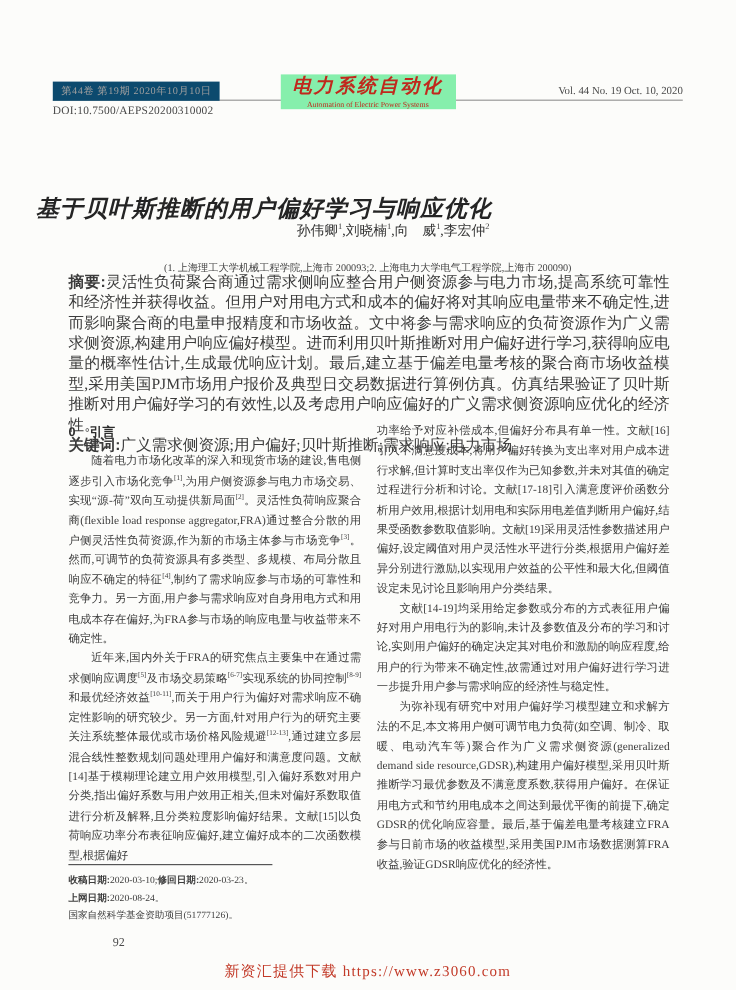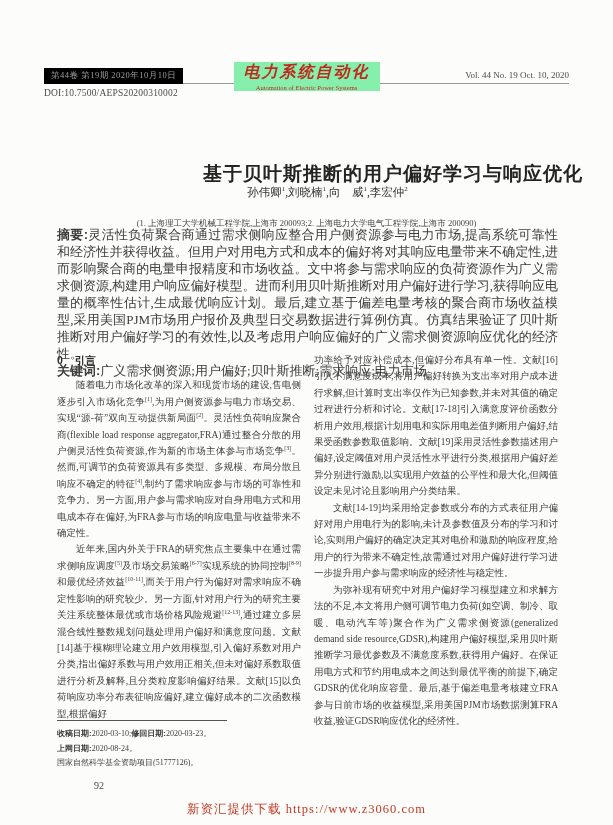--- a/index.html
+++ b/index.html
@@ -12,38 +12,39 @@
     overflow:hidden;
   }
   .b { font-weight:bold; font-family:"Liberation Sans", sans-serif; }
   sup { font-size:6px; line-height:0; }
 
   
   .header { position:absolute; top:66px; left:44px; right:44px; height:46px; }
   .header-line { position:absolute; top:17px; left:0; right:0; border-top:1px solid #9a9a9a; }
   .issue-box {
     position:absolute; left:0; top:2px;
-    background:#000000; color:#9e9e9e;
+    background:#0c4a6e; color:#9e9e9e;
     font-size:8.5px; padding:2px 7px 2px 7px;
     letter-spacing:0.5px; white-space:nowrap;
   }
   .doi { position:absolute; left:0; top:22px; font-size:9.5px; color:#4a4a4a; letter-spacing:0.2px; }
   .logo {
     position:absolute; left:50%; transform:translateX(-50%); top:-4px;
     text-align:center; background:#86efac; padding:0 10px; z-index:2;
   }
   .logo-cn { color:#c0291d; font-size:16px; font-weight:bold; font-style:italic; letter-spacing:2px; white-space:nowrap; }
   .logo-en { color:#c0291d; font-size:6.5px; margin-top:1px; white-space:nowrap; }
   .vol-en { position:absolute; right:0; top:4px; font-size:9px; color:#4a4a4a; }
 
   
   .title {
     position:absolute; top:148px; left:30px; right:30px;
-    text-align:right; font-size:19px; font-weight:bold; color:#242424;
+    text-align:left; font-size:19px; font-weight:bold; color:#242424;
     letter-spacing:1px;
+    font-style:italic;
   }
   .authors { position:absolute; top:185px; left:10px; right:0; text-align:center; font-size:11.5px; color:#333;margin-left:32px; }
   .authors sup { font-size:7px; }
   .affiliation { position:absolute; top:202px; left:0; right:0; text-align:center; font-size:8.5px; color:#444;margin-top:16px; }
 
   
   .abstract-block {
     position:absolute; top:226px; left:57px; right:55px;
     font-size:13px; line-height:17px; text-align:justify; color:#3c3c3c;
   }

